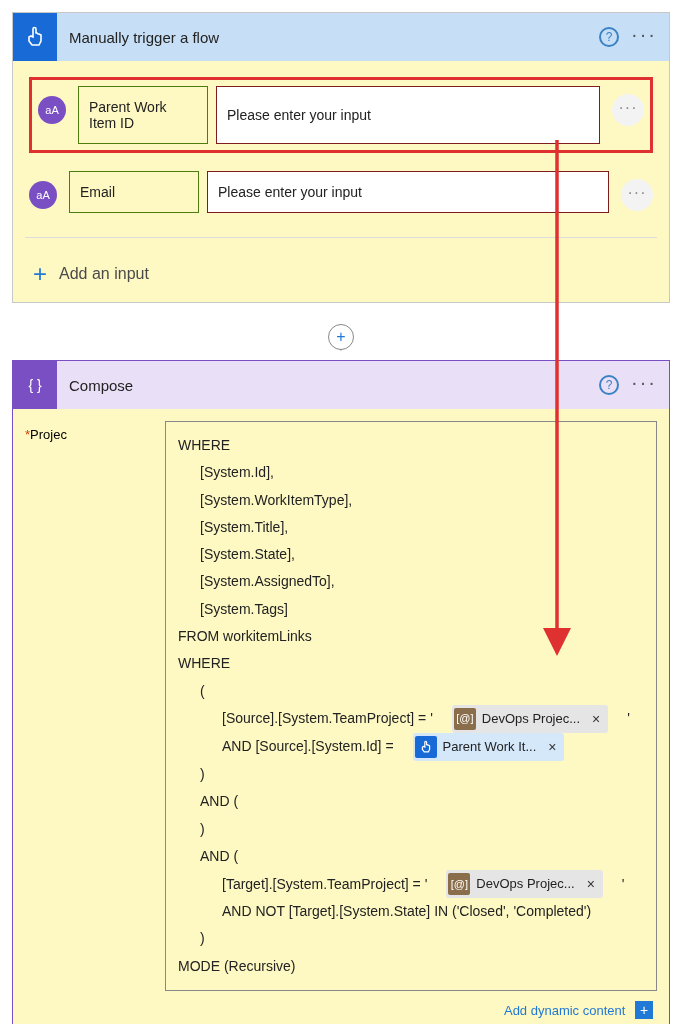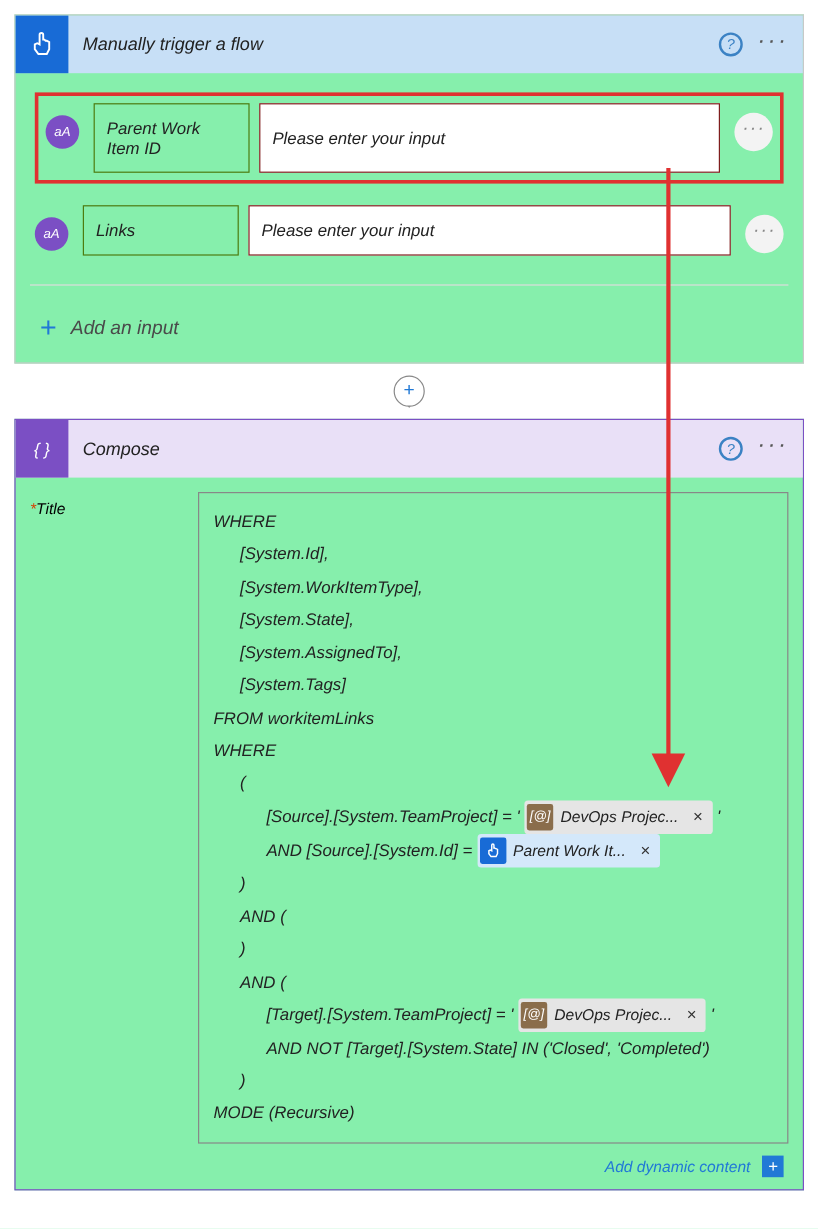--- a/index.html
+++ b/index.html
@@ -1,17 +1,17 @@
 <!DOCTYPE html>
 <html><head>
 <meta charset="utf-8">
 <style>
   * { box-sizing: border-box; font-family: "Segoe UI", -apple-system, sans-serif; }
   body { margin: 0; background: #fff; padding: 12px; width: 682px; }
-  .card { border: 1px solid #c8c8c8; background: #86efac; margin-bottom: 0; font-style: italic; }
+  .card { border: 1px solid #c8c8c8; background: #fef9c3; margin-bottom: 11px; }
   .card-header { display: flex; align-items: center; padding: 0 12px 0 0; height: 48px; }
   .card-header .icon-box { width: 44px; height: 48px; display:flex; align-items:center; justify-content:center; margin-right: 12px; }
   .trigger-header { background: #c7dff6; }
   .trigger-header .icon-box { background: #186bd6; }
   .compose-header { background: #e9e0f7; }
   .compose-header .icon-box { background: #7b4fc4; }
   .card-title { flex: 1; font-size: 15px; color: #222; }
   .help-icon { width: 20px; height: 20px; border: 2px solid #3b82c4; color: #3b82c4; border-radius: 50%; display:flex; align-items:center; justify-content:center; font-size: 12px; margin-right: 12px; cursor:pointer; }
   .dots { font-size: 20px; color: #555; cursor:pointer; letter-spacing: 2px; line-height:1; padding-bottom:6px;}
   .card-body { padding: 16px 16px 8px 16px; }
@@ -35,21 +35,21 @@
   .code-box .ln { white-space: pre; }
   .indent1 { padding-left: 22px; }
   .indent2 { padding-left: 44px; }
   .token { display:inline-flex; align-items:center; font-size:13px; padding: 3px 4px 3px 2px; border-radius:3px; vertical-align:middle; line-height:1.2; }
   .token .tok-icon { width:22px; height:22px; border-radius:2px; margin-right:6px; display:flex; align-items:center; justify-content:center; color:#fff; font-size:11px; }
   .token .tok-x { margin-left:8px; color:#333; font-size:14px; cursor:pointer; padding:0 4px; }
   .tok-devops { background:#e5e5e5; }
   .tok-devops .tok-icon { background:#8a6d4b; }
   .tok-parent { background:#d4e8fa; }
   .tok-parent .tok-icon { background:#186bd6; }
-  .inline-row { display:flex; align-items:center; flex-wrap:wrap; gap:4px; }
+  .inline-row { display:flex; align-items:center; flex-wrap:wrap; gap:19px; }
   .dyn-link { text-align:right; font-size:13px; color:#2179d6; padding: 6px 16px 10px 0; cursor:pointer; }
   .dyn-link .plus-badge { display:inline-flex; width:18px; height:18px; background:#2179d6; color:#fff; align-items:center; justify-content:center; font-size:14px; margin-left:6px; }
   svg.arrow { position:absolute; pointer-events:none; z-index:50; }
   .wrapper { position:relative; }
 </style>
 </head>
 <body>
 
 <div class="wrapper">
 
@@ -68,21 +68,21 @@
       <div class="highlight-box">
         <div class="input-row">
           <div class="avatar">aA</div>
           <div class="input-label">Parent Work Item ID</div>
           <div class="input-field">Please enter your input</div>
           <div class="more-dots">···</div>
         </div>
       </div>
       <div class="input-row">
         <div class="avatar">aA</div>
-        <div class="input-label">Links</div>
+        <div class="input-label">Email</div>
         <div class="input-field">Please enter your input</div>
         <div class="more-dots">···</div>
       </div>
       <div class="sep"></div>
       <div class="add-input">
         <span class="plus">+</span>
         <span>Add an input</span>
       </div>
     </div>
   </div>
@@ -94,25 +94,26 @@
   <div class="card" style="border-color:#7b4fc4;">
     <div class="card-header compose-header">
       <div class="icon-box">
         <span style="color:#fff;font-size:14px;">{ }</span>
       </div>
       <div class="card-title">Compose</div>
       <div class="help-icon">?</div>
       <div class="dots">···</div>
     </div>
     <div class="compose-body">
-      <div class="inputs-label"><span class="req">*</span><span>Title</span></div>
+      <div class="inputs-label"><span class="req">*</span><span>Projec</span></div>
       <div class="code-box">
         <div class="ln">WHERE</div>
         <div class="ln indent1">[System.Id],</div>
         <div class="ln indent1">[System.WorkItemType],</div>
+        <div class="ln indent1">[System.Title],</div>
         <div class="ln indent1">[System.State],</div>
         <div class="ln indent1">[System.AssignedTo],</div>
         <div class="ln indent1">[System.Tags]</div>
         <div class="ln">FROM workitemLinks</div>
         <div class="ln">WHERE</div>
         <div class="ln indent1">(</div>
         <div class="inline-row indent2">
           <span>[Source].[System.TeamProject] = '</span>
           <span class="token tok-devops">
             <span class="tok-icon">[@]</span>

